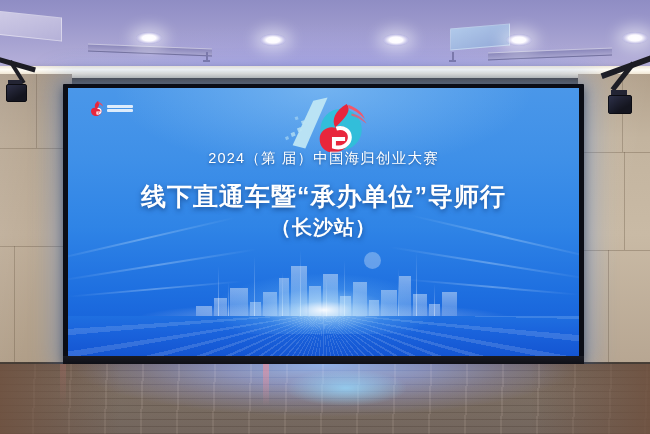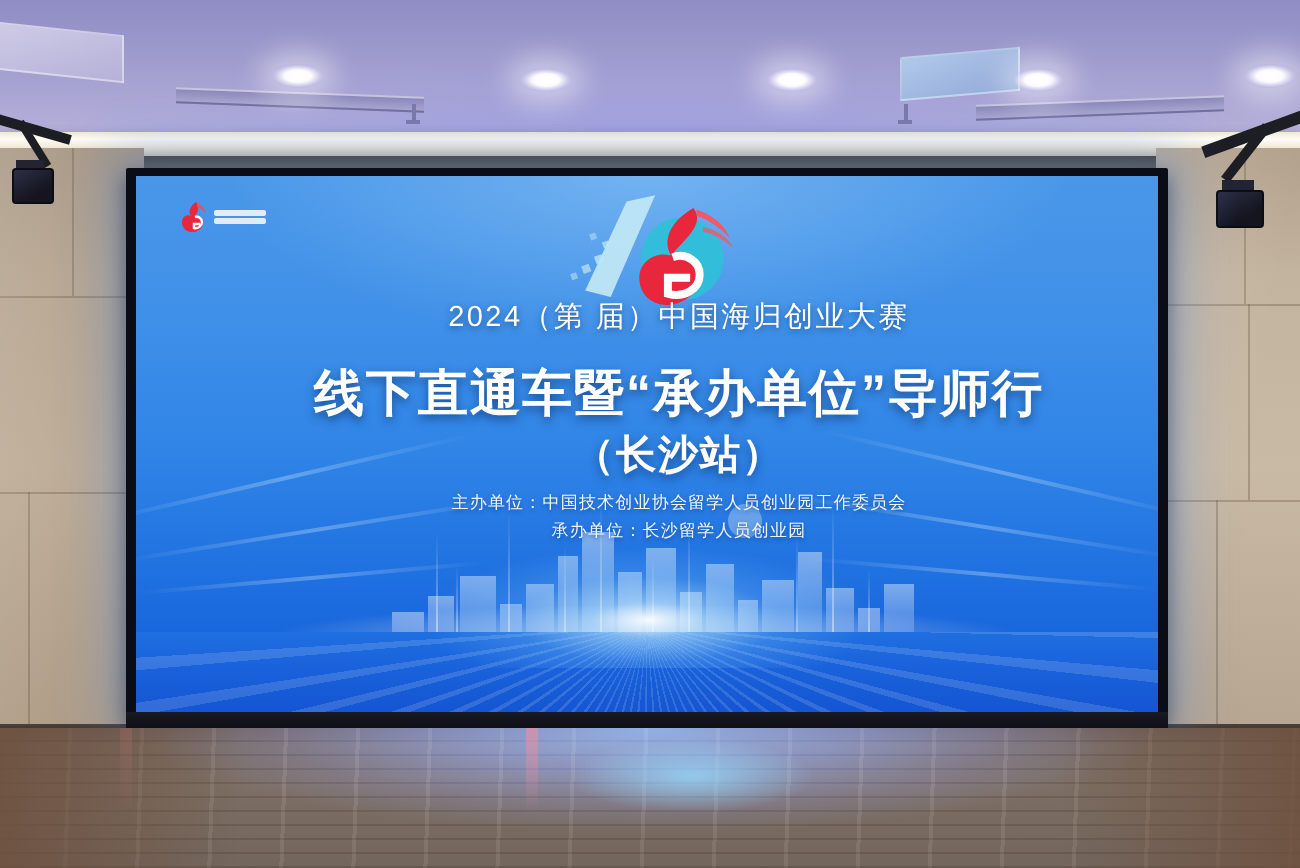--- a/index.html
+++ b/index.html
@@ -86,21 +86,21 @@
   .flame-g{position:relative;width:16px;height:17px;}
   .logo-txt{display:flex;flex-direction:column;gap:1px;}
   .logo-txt span{display:block;height:3px;border-radius:1px;}
   .logo-txt .l1{width:26px;background:rgba(255,255,255,.82);}
   .logo-txt .l2{width:26px;background:rgba(255,255,255,.82);}
 
   
   .emblem{position:absolute;left:50%;top:8px;margin-left:-46px;width:96px;height:62px;}
 
   
-  .slide-text{position:absolute;left:0;top:0;width:100%;height:100%;margin-left:16px;}
+  .slide-text{position:absolute;left:0;top:0;width:100%;height:100%;}
   .line1{position:absolute;left:0;top:61px;width:100%;text-align:center;
     color:#ffffff;font-size:14.5px;letter-spacing:1.2px;font-weight:500;
     text-shadow:0 1px 3px rgba(10,40,90,.55);}
   .title{position:absolute;left:0;top:92px;width:100%;text-align:center;
     color:#ffffff;font-size:25px;font-weight:bold;letter-spacing:1px;
     text-shadow:0 2px 5px rgba(8,40,95,.6);}
   .subtitle{position:absolute;left:0;top:126px;width:100%;text-align:center;
     color:#ffffff;font-size:20px;font-weight:bold;letter-spacing:1px;
     text-shadow:0 2px 5px rgba(8,40,95,.6);}
   .org1{position:absolute;left:0;top:158px;width:100%;text-align:center;
@@ -269,22 +269,20 @@
         <path d="M73 41 C82 38 90 44 90 52 C90 61 80 67 70 64 L70 54 L84 54" fill="none" stroke="#ffffff" stroke-width="5"></path>
         <path d="M88 11 C99 15 106 21 109 29 C102 22 95 17 88 15 Z" fill="#f2576a"></path>
         <path d="M92 22 C102 24 108 29 111 35 C105 30 98 26 92 25 Z" fill="#f2576a" opacity="0.8"></path>
       </g>
     </svg>
 
     <div class="slide-text">
       <div class="line1">2024（第    届）中国海归创业大赛</div>
       <div class="title">线下直通车暨“承办单位”导师行</div>
       <div class="subtitle">（长沙站）</div>
-      <div class="org1">主办单位：中国技术创业协会留学人员创业园工作委员会</div>
-      <div class="org2">承办单位：长沙留学人员创业园</div>
     </div>
   </div>
 
   <div class="screen-base"></div>
   <div class="base-shadow"></div>
 
   <div class="floor">
     <div class="planks"></div>
     <div class="floor-blue"></div>
     <div class="floor-hot"></div>

